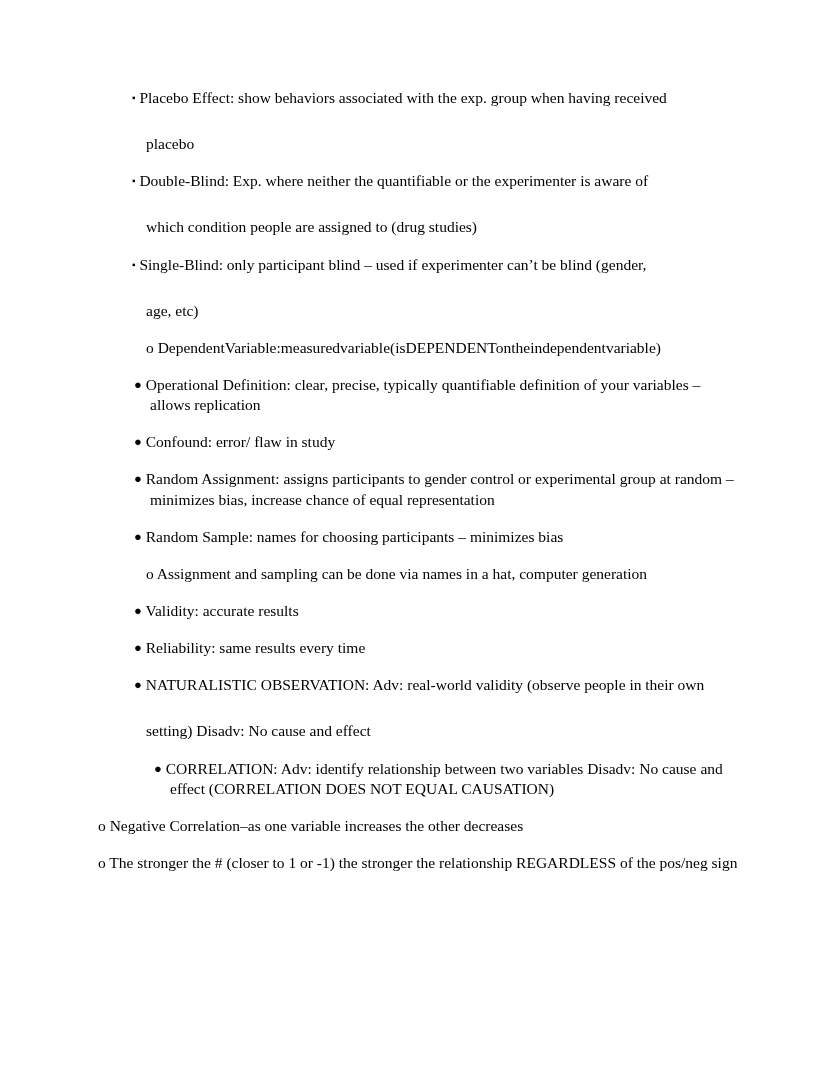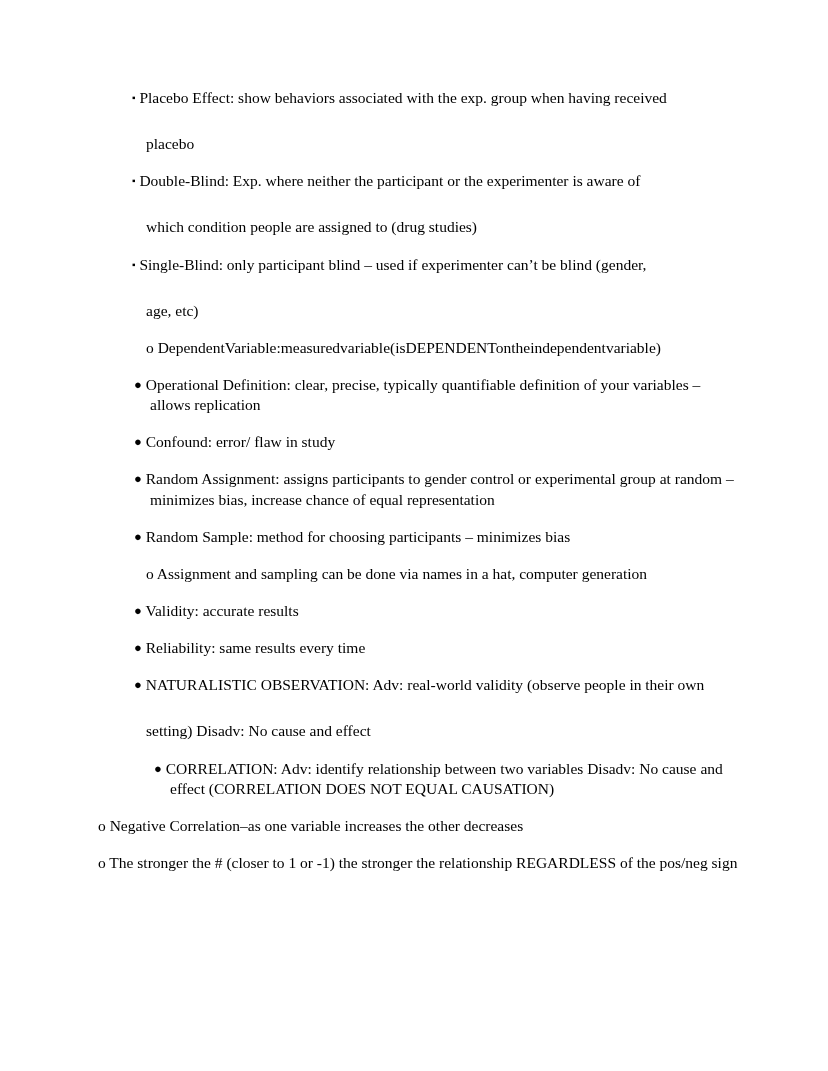--- a/index.html
+++ b/index.html
@@ -71,29 +71,29 @@
     vertical-align: 1px;
   }
 </style>
 </head>
 <body>
 
 <div class="page">
   <div class="content" id="body-root">
       <p class="para lvl-bullet"><span class="marker sq">▪</span> <span>Placebo Effect: show behaviors associated with the exp. group when having received</span></p>
       <p class="para lvl-flush"><span>placebo</span></p>
-      <p class="para lvl-bullet"><span class="marker sq">▪</span> <span>Double-Blind: Exp. where neither the participant or the experimenter is aware of</span></p>
+      <p class="para lvl-bullet"><span class="marker sq">▪</span> <span>Double-Blind: Exp. where neither the quantifiable or the experimenter is aware of</span></p>
       <p class="para lvl-flush"><span>which condition people are assigned to (drug studies)</span></p>
       <p class="para lvl-bullet"><span class="marker sq">▪</span> <span>Single-Blind: only participant blind – used if experimenter can’t be blind (gender,</span></p>
       <p class="para lvl-flush"><span>age, etc)</span></p>
       <p class="para lvl-o-indent"><span class="marker ">o</span> <span>DependentVariable:measuredvariable(isDEPENDENTontheindependentvariable)</span></p>
       <p class="para lvl-dot"><span class="marker dt">●</span> <span>Operational Definition: clear, precise, typically quantifiable definition of your variables – allows replication</span></p>
       <p class="para lvl-dot"><span class="marker dt">●</span> <span>Confound: error/ flaw in study</span></p>
       <p class="para lvl-dot"><span class="marker dt">●</span> <span>Random Assignment: assigns participants to gender control or experimental group at random – minimizes bias, increase chance of equal representation</span></p>
-      <p class="para lvl-dot"><span class="marker dt">●</span> <span>Random Sample: method for choosing participants – minimizes bias</span></p>
+      <p class="para lvl-dot"><span class="marker dt">●</span> <span>Random Sample: names for choosing participants – minimizes bias</span></p>
       <p class="para lvl-o-indent"><span class="marker ">o</span> <span>Assignment and sampling can be done via names in a hat, computer generation</span></p>
       <p class="para lvl-dot"><span class="marker dt">●</span> <span>Validity: accurate results</span></p>
       <p class="para lvl-dot"><span class="marker dt">●</span> <span>Reliability: same results every time</span></p>
       <p class="para lvl-dot"><span class="marker dt">●</span> <span>NATURALISTIC OBSERVATION: Adv: real-world validity (observe people in their own</span></p>
       <p class="para lvl-flush"><span>setting) Disadv: No cause and effect</span></p>
       <p class="para lvl-dot-in"><span class="marker dt">●</span> <span>CORRELATION: Adv: identify relationship between two variables Disadv: No cause and effect (CORRELATION DOES NOT EQUAL CAUSATION)</span></p>
       <p class="para lvl-o-out2"><span class="marker ">o</span> <span>Negative Correlation–as one variable increases the other decreases</span></p>
       <p class="para lvl-o-out2"><span class="marker ">o</span> <span>The stronger the # (closer to 1 or -1) the stronger the relationship REGARDLESS of the pos/neg sign</span></p>
     </div>
 </div>

